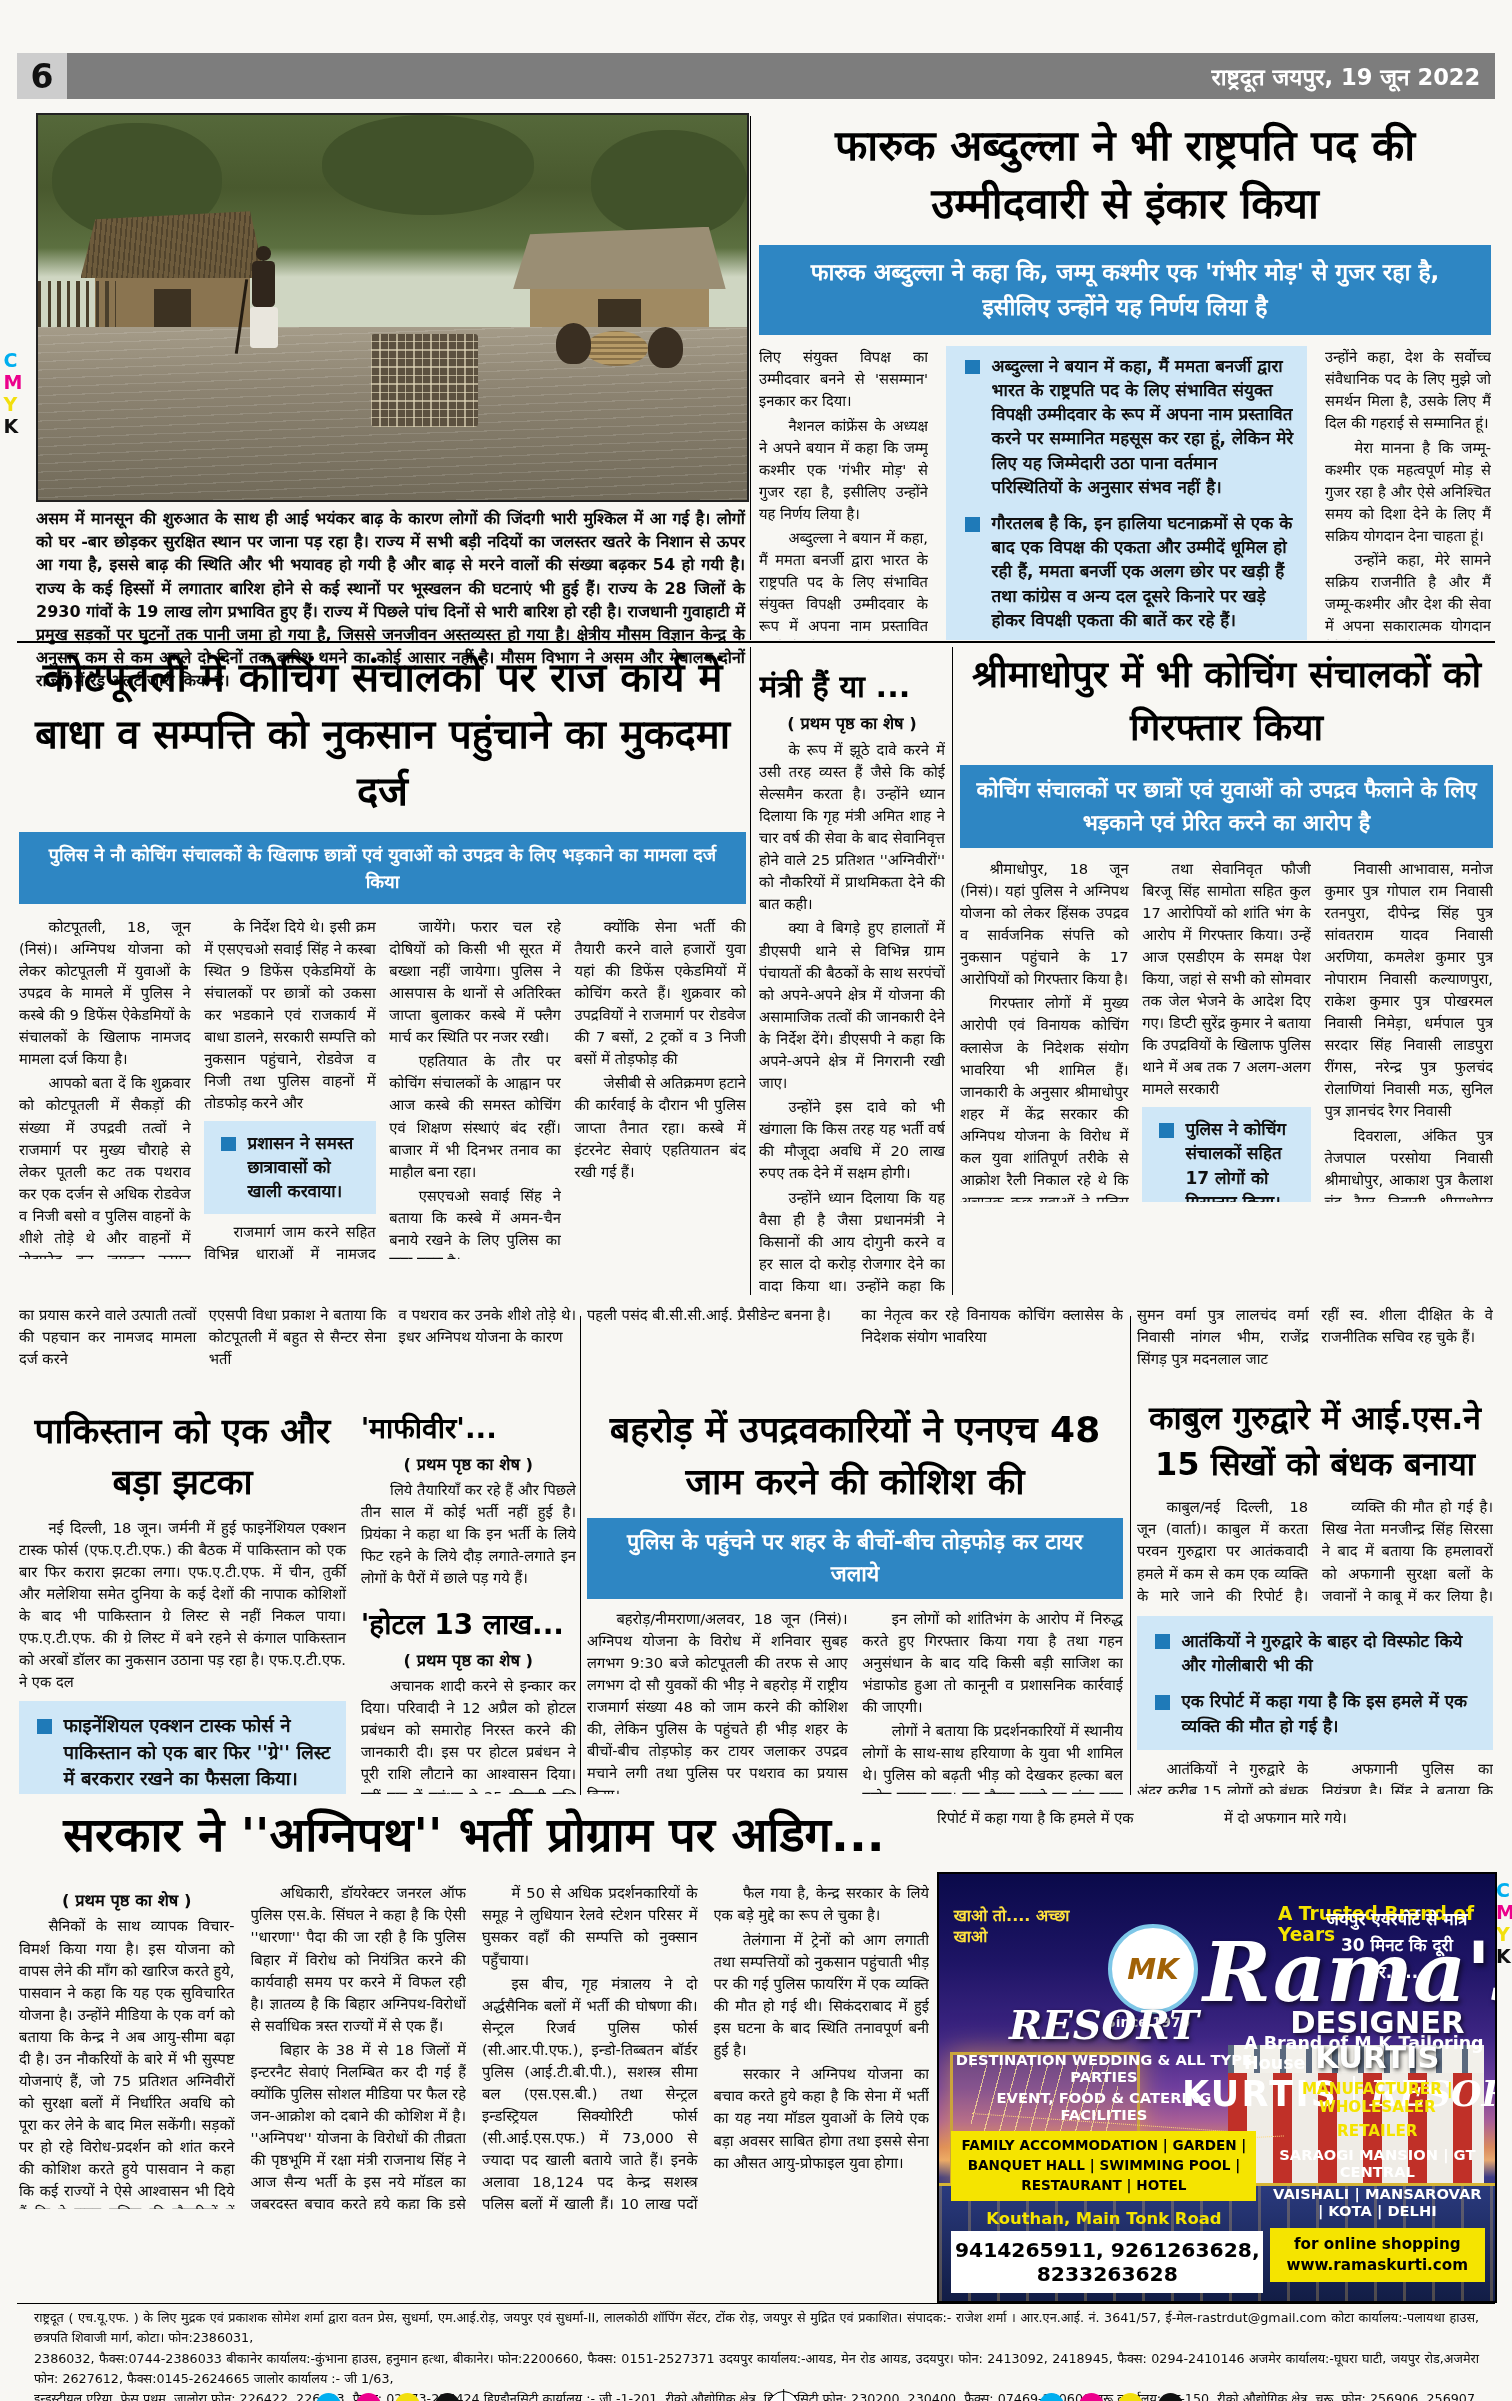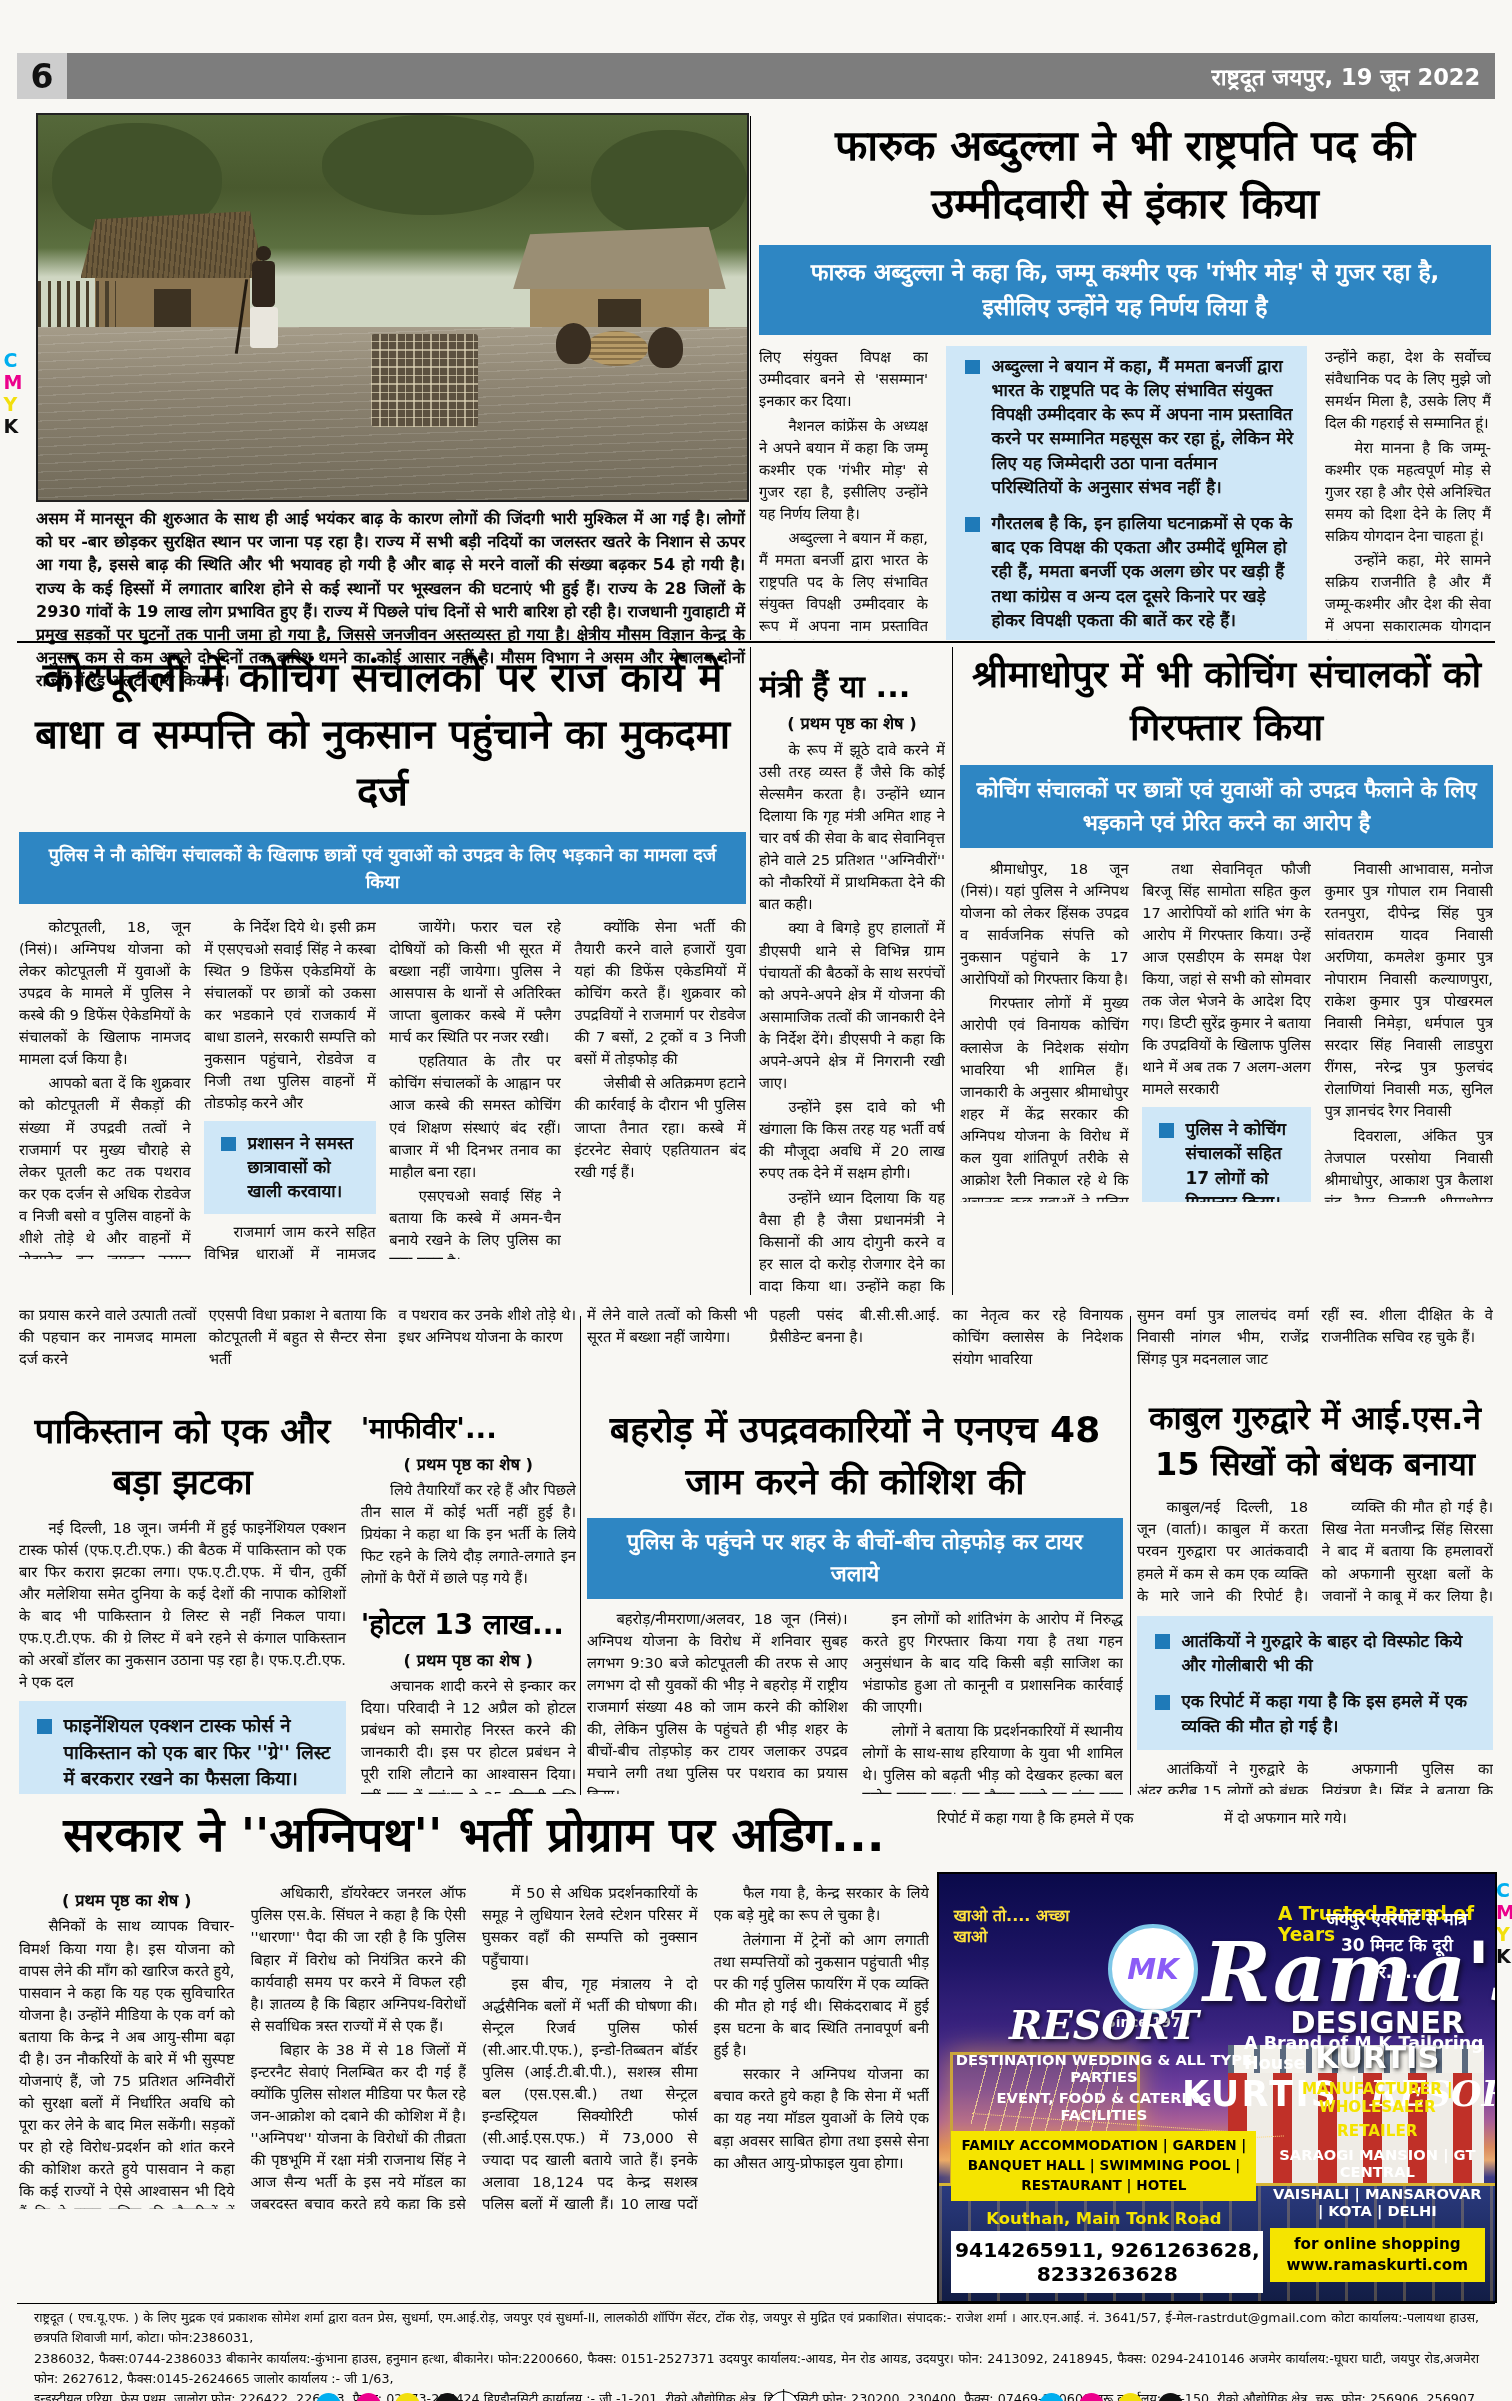--- a/index.html
+++ b/index.html
@@ -109,21 +109,21 @@
            background-image:repeating-linear-gradient(90deg,rgba(40,60,90,.75) 0 5.6px,rgba(0,0,0,0) 5.6px 26px);}
   .ad-mandap{position:absolute;left:2%;bottom:27%;width:33%;height:30%;border:3.4px solid #caa43c;
            background:rgba(255,190,60,.16);box-shadow:0 0 26px rgba(255,180,60,.55);}
   .ad-mandap::before{content:"";position:absolute;inset:8% 10%;
            background:repeating-linear-gradient(105deg,rgba(255,230,150,.75) 0 1.1px,rgba(0,0,0,0) 1.1px 14.7px);}
   .garland{position:absolute;border-bottom:1.7px dotted #ffd77a;}
   .ad-goldline{position:absolute;left:0;bottom:27%;width:100%;height:2.3px;background:#d6b535;}
   .ad-khaao{position:absolute;left:14.7px;top:32px;color:#ffe23e;font-size:16px;font-weight:700;line-height:1.3;width:136px;}
   .ad-logo{position:absolute;left:169px;top:50px;width:82px;height:82px;border-radius:50%;background:#fff;
            border:4px solid #7ec7e8;display:flex;align-items:center;justify-content:center;
-           color:#8b5cf6;font-size:29px;font-weight:700;font-style:italic;}
+           color:#a16207;font-size:29px;font-weight:700;font-style:italic;}
   .ad-since{position:absolute;left:167px;top:140px;color:#fff;font-size:13.6px;font-weight:700;}
   .ad-trusted{position:absolute;left:339px;top:29px;color:#f5e400;font-size:18.6px;font-weight:700;}
   .ad-brand{position:absolute;left:264px;top:50px;color:#fff;font-size:82px;font-weight:700;font-style:italic;
             font-family:"DejaVu Serif","Liberation Serif",serif;text-shadow:2.3px 3.4px 5.6px rgba(0,0,0,.6);}
   .ad-brandsub{position:absolute;left:305px;top:159px;color:#fff;font-size:17.5px;font-weight:700;}
   .ad-dist{position:absolute;right:13.6px;top:32px;width:169px;color:#fff;font-size:17px;font-weight:700;
            text-align:center;line-height:1.55;}
   .ad-kr{position:absolute;left:243px;top:199px;display:flex;align-items:center;gap:14.7px;color:#fff;}
   .ad-kr .k1{font-size:35px;font-weight:700;letter-spacing:2.3px;}
   .ad-kr .bar{width:2.3px;height:36px;background:#fff;}
@@ -326,21 +326,20 @@
         <div class="cont-label">( प्रथम पृष्ठ का शेष )</div>
         <div>
             <p class="bp">अचानक शादी करने से इन्कार कर दिया। परिवादी ने 12 अप्रैल को होटल प्रबंधन को समारोह निरस्त करने की जानकारी दी। इस पर होटल प्रबंधन ने पूरी राशि लौटाने का आश्वासन दिया। वहीं बाद में प्रबंधन ने 25 फीसदी राशि और पांच प्रतिशत सर्विस चार्ज लौटाने की बात कही, जो कि भविष्य में पुत्री की शादी होटल से करने पर 5 लाख 66 हजार चार सौ रुपए की छूट के तौर पर दी जा सकती है। परिवाद के जवाब में होटल की ओर से कहा गया कि एग्रीमेंट के अनुसार आयोजन से</p>
           </div>
       </div>
     </div>
   </div>
 
   <div class="abs zoneB clip">
     <div class="tails-row">
-        <p class="bp tail col">में लेने वाले तत्वों को किसी भी सूरत में बख्शा नहीं जायेगा।</p>
         <p class="bp tail col">पहली पसंद बी.सी.सी.आई. प्रैसीडेन्ट बनना है।</p>
         <p class="bp tail col">का नेतृत्व कर रहे विनायक कोचिंग क्लासेस के निदेशक संयोग भावरिया</p>
       </div>
     <div class="headline bh-head">बहरोड़ में उपद्रवकारियों ने एनएच 48 जाम करने की कोशिश की</div>
     <div class="subhead-box bh-sub">पुलिस के पहुंचने पर शहर के बीचों-बीच तोड़फोड़ कर टायर जलाये</div>
     <div class="cols clip" style="gap:14.7px;margin-top:9px;height:243px;">
       <div class="col clip">
           <p class="bp">बहरोड़/नीमराणा/अलवर, 18 जून (निसं)। अग्निपथ योजना के विरोध में शनिवार सुबह लगभग 9:30 बजे कोटपूतली की तरफ से आए लगभग दो सौ युवकों की भीड़ ने बहरोड़ में राष्ट्रीय राजमार्ग संख्या 48 को जाम करने की कोशिश की, लेकिन पुलिस के पहुंचते ही भीड़ शहर के बीचों-बीच तोड़फोड़ कर टायर जलाकर उपद्रव मचाने लगी तथा पुलिस पर पथराव का प्रयास किया।</p>
         </div>
       <div class="col clip">

